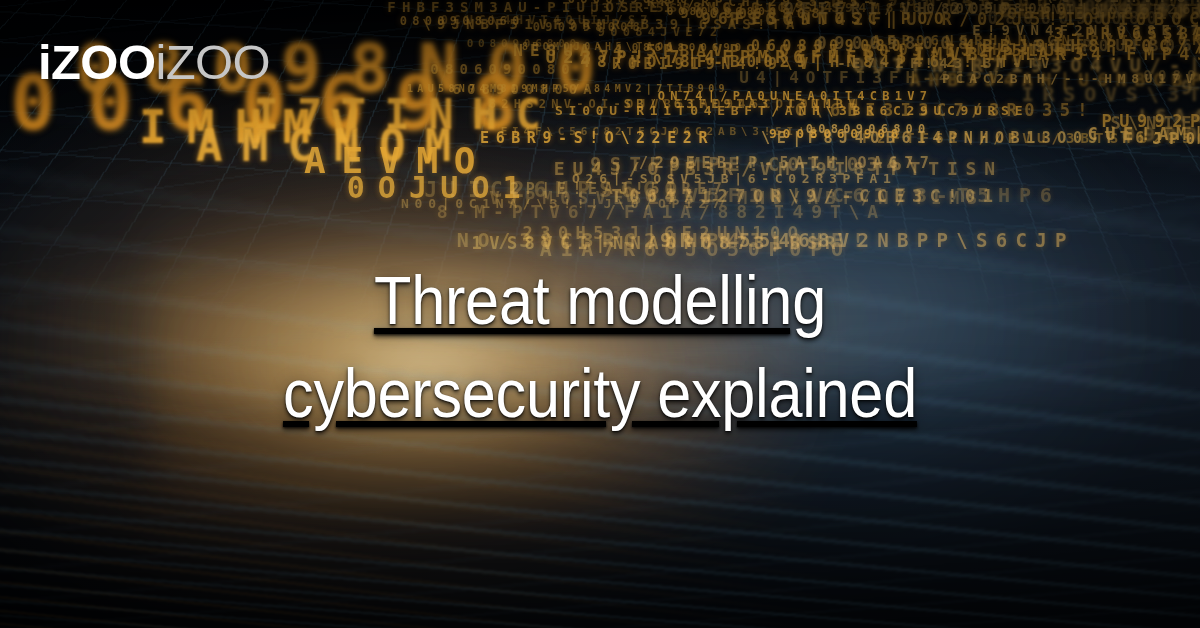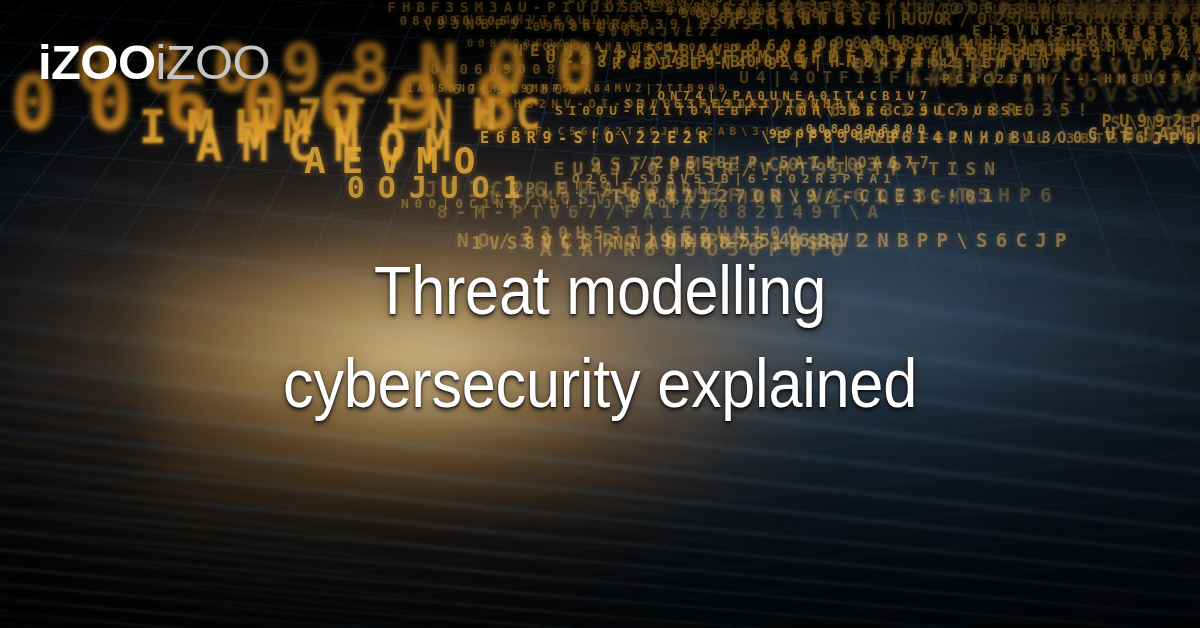--- a/index.html
+++ b/index.html
@@ -174,25 +174,26 @@
     letter-spacing:-.012em;
     z-index:20;
     white-space:nowrap;
   }
   .logo .mark{ font-weight:700; color:#ffffff; }
   .logo .word{ font-weight:400; color:#c6c6c6; }
 
   .headline{
     position:absolute;
     left:0; right:0;
-    top:244px;
+    top:254px;
     z-index:20;
     text-align:center;
     padding:0 24px;
     box-sizing:border-box;
+    text-decoration:underline;
   }
   .headline .line{
     display:block;
     color:#ffffff;
     font-weight:400;
     font-size:68px;
     line-height:1.37;
     letter-spacing:-.004em;
     transform:scaleX(.9);
     transform-origin:50% 50%;

